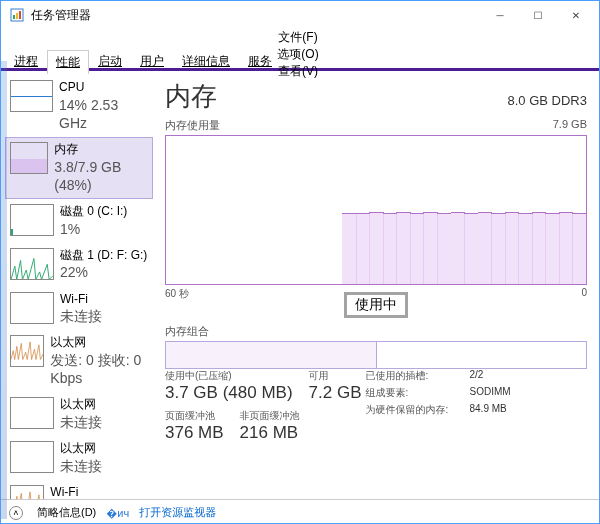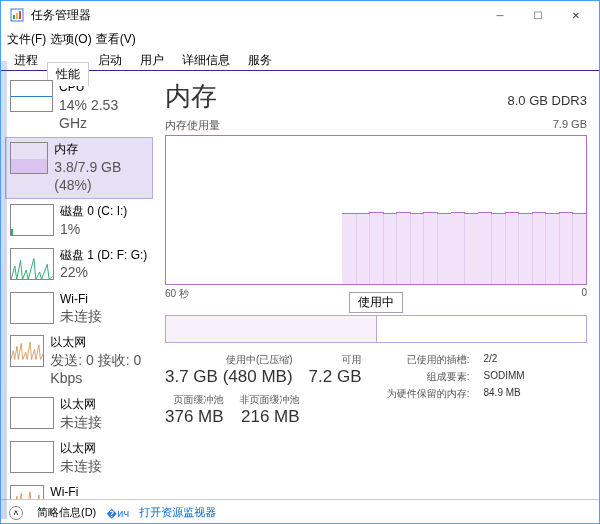--- a/index.html
+++ b/index.html
@@ -5,27 +5,27 @@
   * { margin: 0; padding: 0; box-sizing: border-box; font-family: "Microsoft YaHei", "Segoe UI", sans-serif; }
   body { background: #fff; width: 600px; height: 524px; overflow: hidden; position: relative; border: 1px solid #4a9eff; }
   
   
   .titlebar { height: 28px; display: flex; align-items: center; padding: 0 4px 0 8px; font-size: 12px; }
   .titlebar .icon { width: 16px; height: 16px; margin-right: 6px; display:inline-flex; align-items:center; justify-content:center; }
   .winctrl { margin-left: auto; display: flex; }
   .winctrl div { width: 38px; height: 22px; display:flex; align-items:center; justify-content:center; color:#444; font-size:10px; }
   
   
-  .menubar { height: 20px; display:flex; align-items:center; padding: 0 6px; font-size: 12px; color:#000; }
+  .menubar { height: 20px; display:flex; align-items:center; padding: 0 6px; font-size: 12px; color:#000;flex-direction:column; }
   .menubar span { margin-right: 4px; }
   
   
-  .tabs { height: 22px; display:flex; align-items:center; padding: 0 4px; border-bottom:1px solid #4c1d95; font-size:12px; }
+  .tabs { height: 22px; display:flex; align-items:flex-start; padding: 0 4px; border-bottom:3px solid #4c1d95; font-size:12px;text-decoration:underline; }
   .tab { padding: 3px 8px; border:1px solid transparent; border-bottom:none; }
-  .tab.active { border-color:#ccc; background:#fff; position:relative; top:14px; }
+  .tab.active { border-color:#ccc; background:#fff; position:relative; top:1px; }
   
   
   .body { display:flex; height: calc(524px - 28px - 20px - 22px - 26px); }
   
   
   .left { width: 152px; padding:4px 0 0 4px; overflow:hidden; }
   .item { display:flex; padding:4px 4px; border:1px solid transparent; }
   .item.selected { background:#e5e0f4; border:1px solid #b8a8e0; }
   .thumb { width:44px; height:32px; border:1px solid #888; background:#fff; margin-right:6px; position:relative; overflow:hidden; }
   .item-text { font-size:11px; line-height:1.3; }
@@ -34,28 +34,28 @@
   
   
   .right { flex:1; padding: 8px 12px 4px 12px; overflow:hidden; }
   .header { display:flex; align-items:baseline; justify-content:space-between; }
   .header .title { font-size:26px; font-weight:300; color:#333; }
   .header .sub { font-size:13px; color:#333; }
   .chartlabel { font-size:11px; color:#555; margin-top:4px; display:flex; justify-content:space-between; }
   .chart { height:150px; border:1px solid #b070c8; margin-top:2px; position:relative; background:#fff; }
   .chart-fill { position:absolute; bottom:0; background:rgba(200,140,230,0.25); border-top:1px solid #b070c8; }
   .chart-axis { display:flex; justify-content:space-between; font-size:10px; color:#555; margin-top:2px; }
-  .midlabel { text-align:center; font-size:12px; border:1px solid #a3a3a3; display:inline-block; padding:1px 8px; background:#fff;}
+  .midlabel { text-align:center; font-size:14px; border:3px solid #a3a3a3; display:inline-block; padding:1px 8px; background:#fff;}
   .midlabelwrap{ text-align:center; margin-top:-9px; position:relative; z-index:2;}
   .slots-label { font-size:11px; color:#555; margin-top:6px; }
   .slots { height:28px; border:1px solid #b8a8e0; display:flex; margin-top:2px; }
   .slot { flex:1; border-right:1px solid #b8a8e0; background:rgba(200,140,230,0.12);}
   .slot:last-child { border-right:none; background:#fff;}
   
-  .stats { display:flex; margin-top:10px; font-size:11px; gap: 18px; text-align: right; }
+  .stats { display:flex; font-size:11px; gap: 4px; }
   .leftstats .row { display:flex; gap:16px; margin-bottom:6px; }
   .leftstats .cell .lab { color:#555; font-size:10px; }
   .leftstats .cell .val { font-size:17px; color:#333; }
   .rightstats { font-size:10px; }
   .rightstats .srow { display:flex; gap:14px; margin-bottom:3px; }
   .rightstats .slab { color:#555; width:90px; }
   .rightstats .sval { color:#333; }
   .underline-red { position:relative; }
   .underline-red::after { content:""; position:absolute; left:-4px; right:-36px; bottom:-1px; height:2px; background:#d00020; border-radius:1px;}
   
@@ -215,20 +215,21 @@
         <div class="chart-fill" style="left: 87.0968%; width: 3.42581%; height: 48.7342%;"></div>
         <div class="chart-fill" style="left: 90.3226%; width: 3.42581%; height: 48.1013%;"></div>
         <div class="chart-fill" style="left: 93.5484%; width: 3.42581%; height: 48.7342%;"></div>
         <div class="chart-fill" style="left: 96.7742%; width: 3.42581%; height: 48.1013%;"></div>
       </div>
     <div class="chart-axis">
       <span>60 秒</span>
       <span>0</span>
     </div>
     <div class="midlabelwrap"><span class="midlabel">使用中</span></div>
+    <div class="slots-label">内存组合</div>
     <div class="slots">
       <div class="slot"></div>
       <div class="slot"></div>
     </div>
     <div class="stats">
       <div class="leftstats" id="leftstats">
           <div class="row">
             <div class="cell">
               <div class="lab">使用中(已压缩)</div>
               <div class="val">3.7 GB (480 MB)</div>

